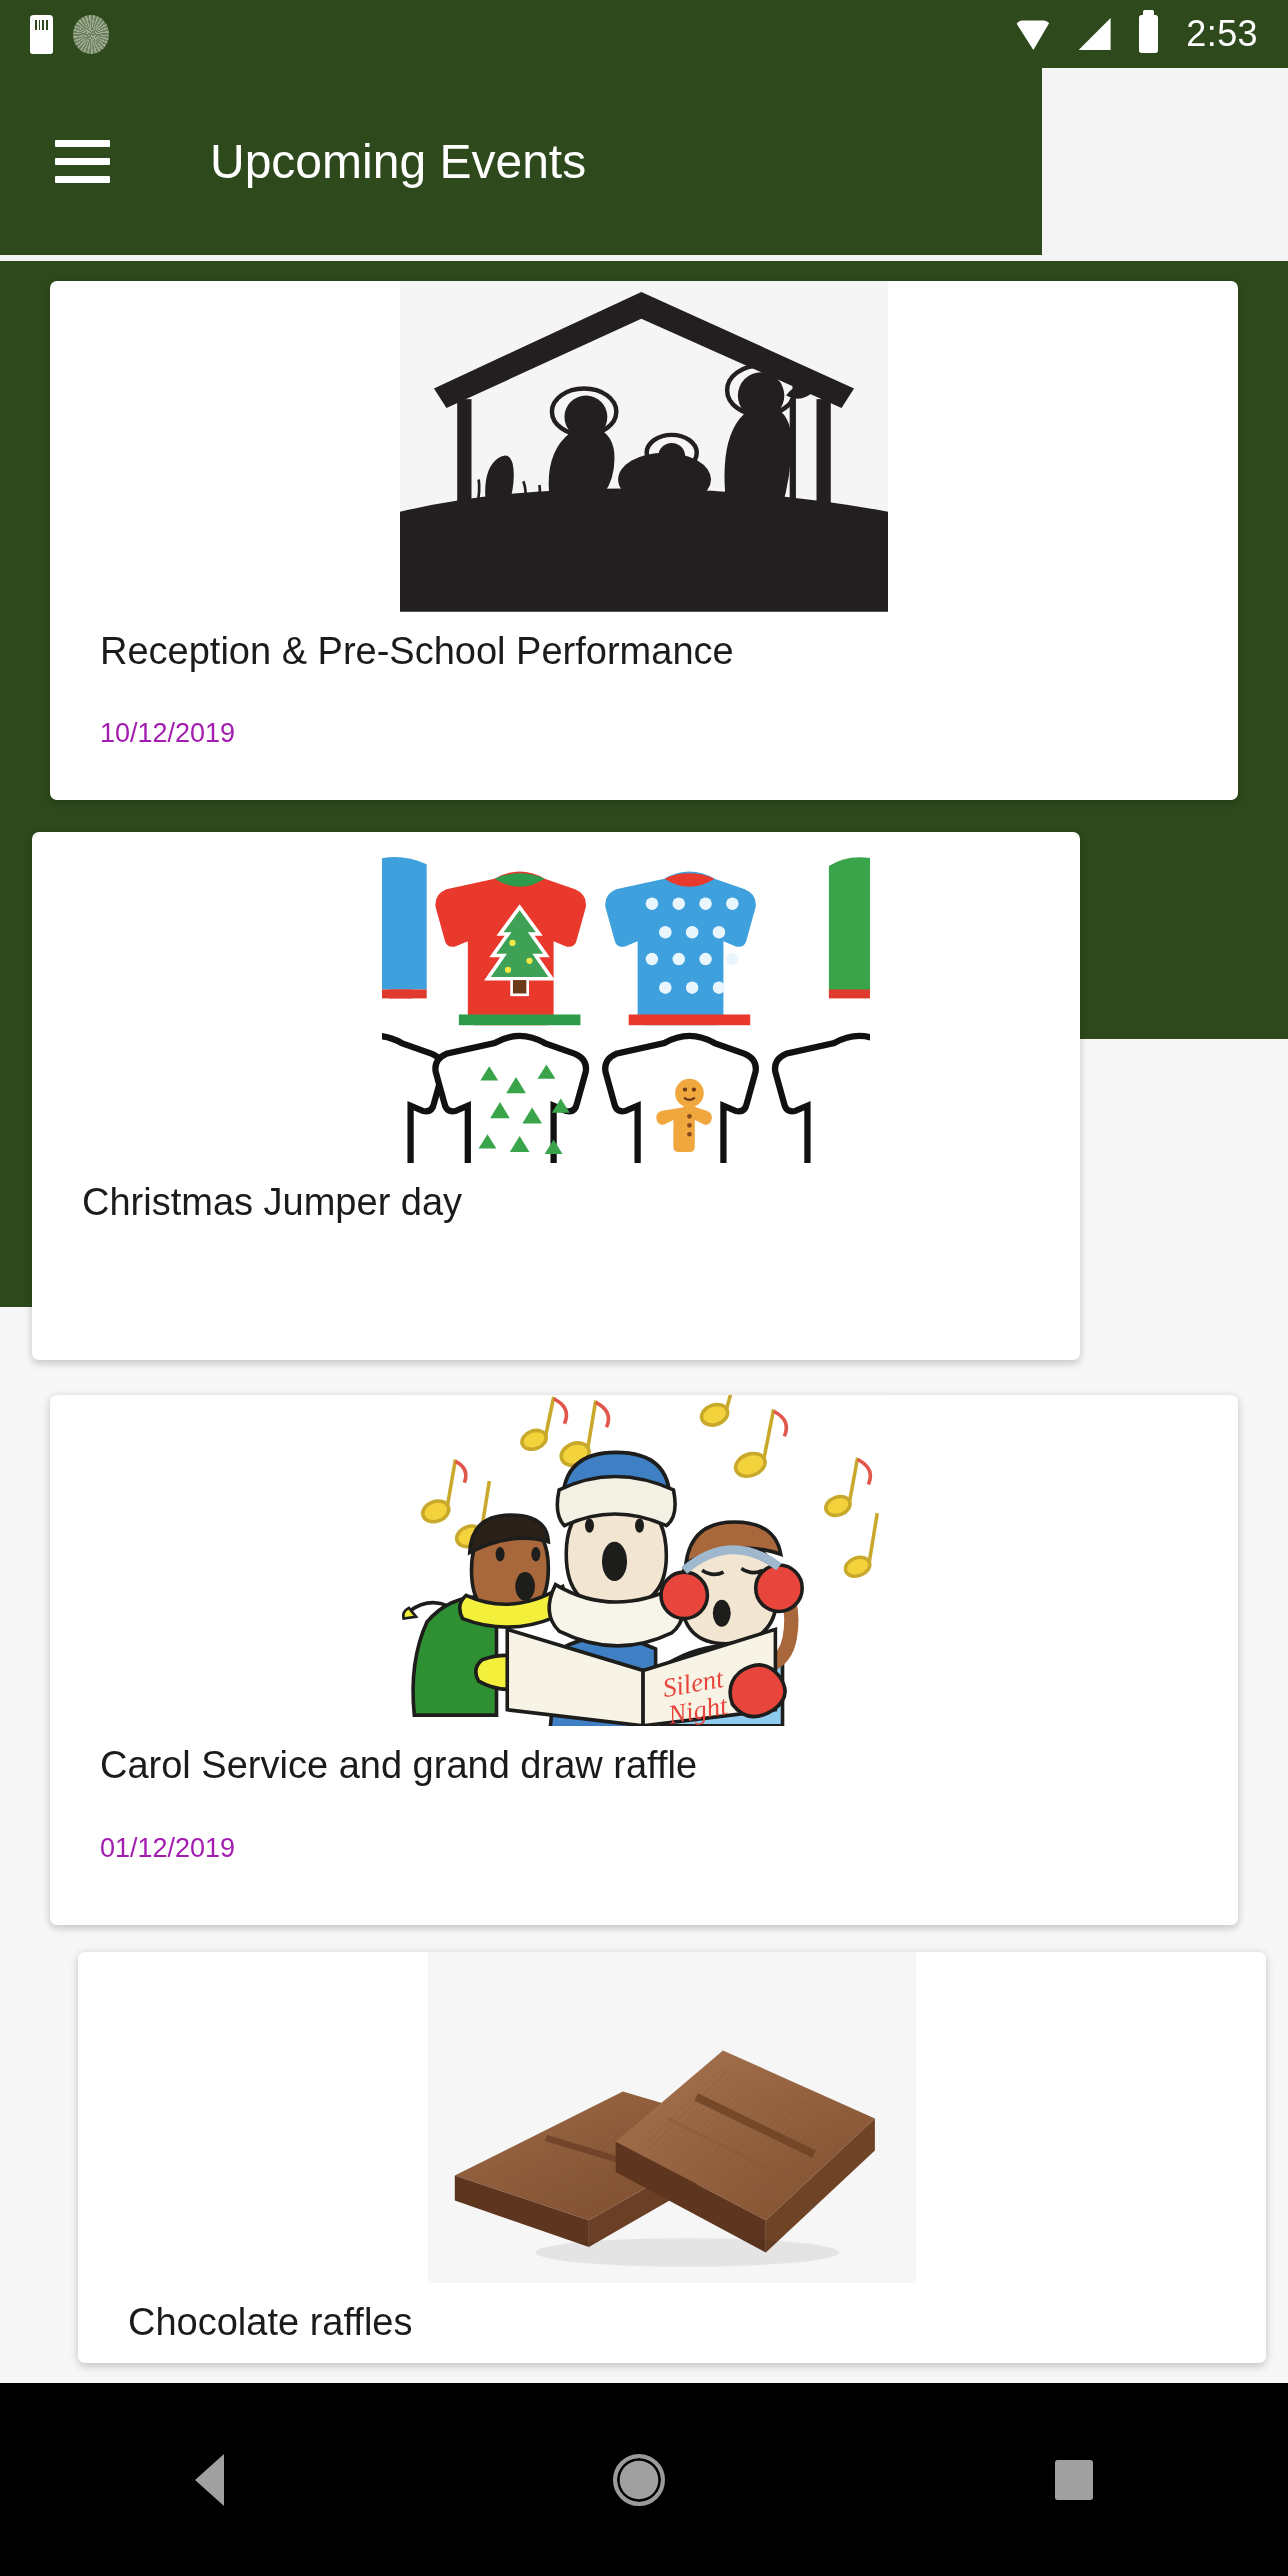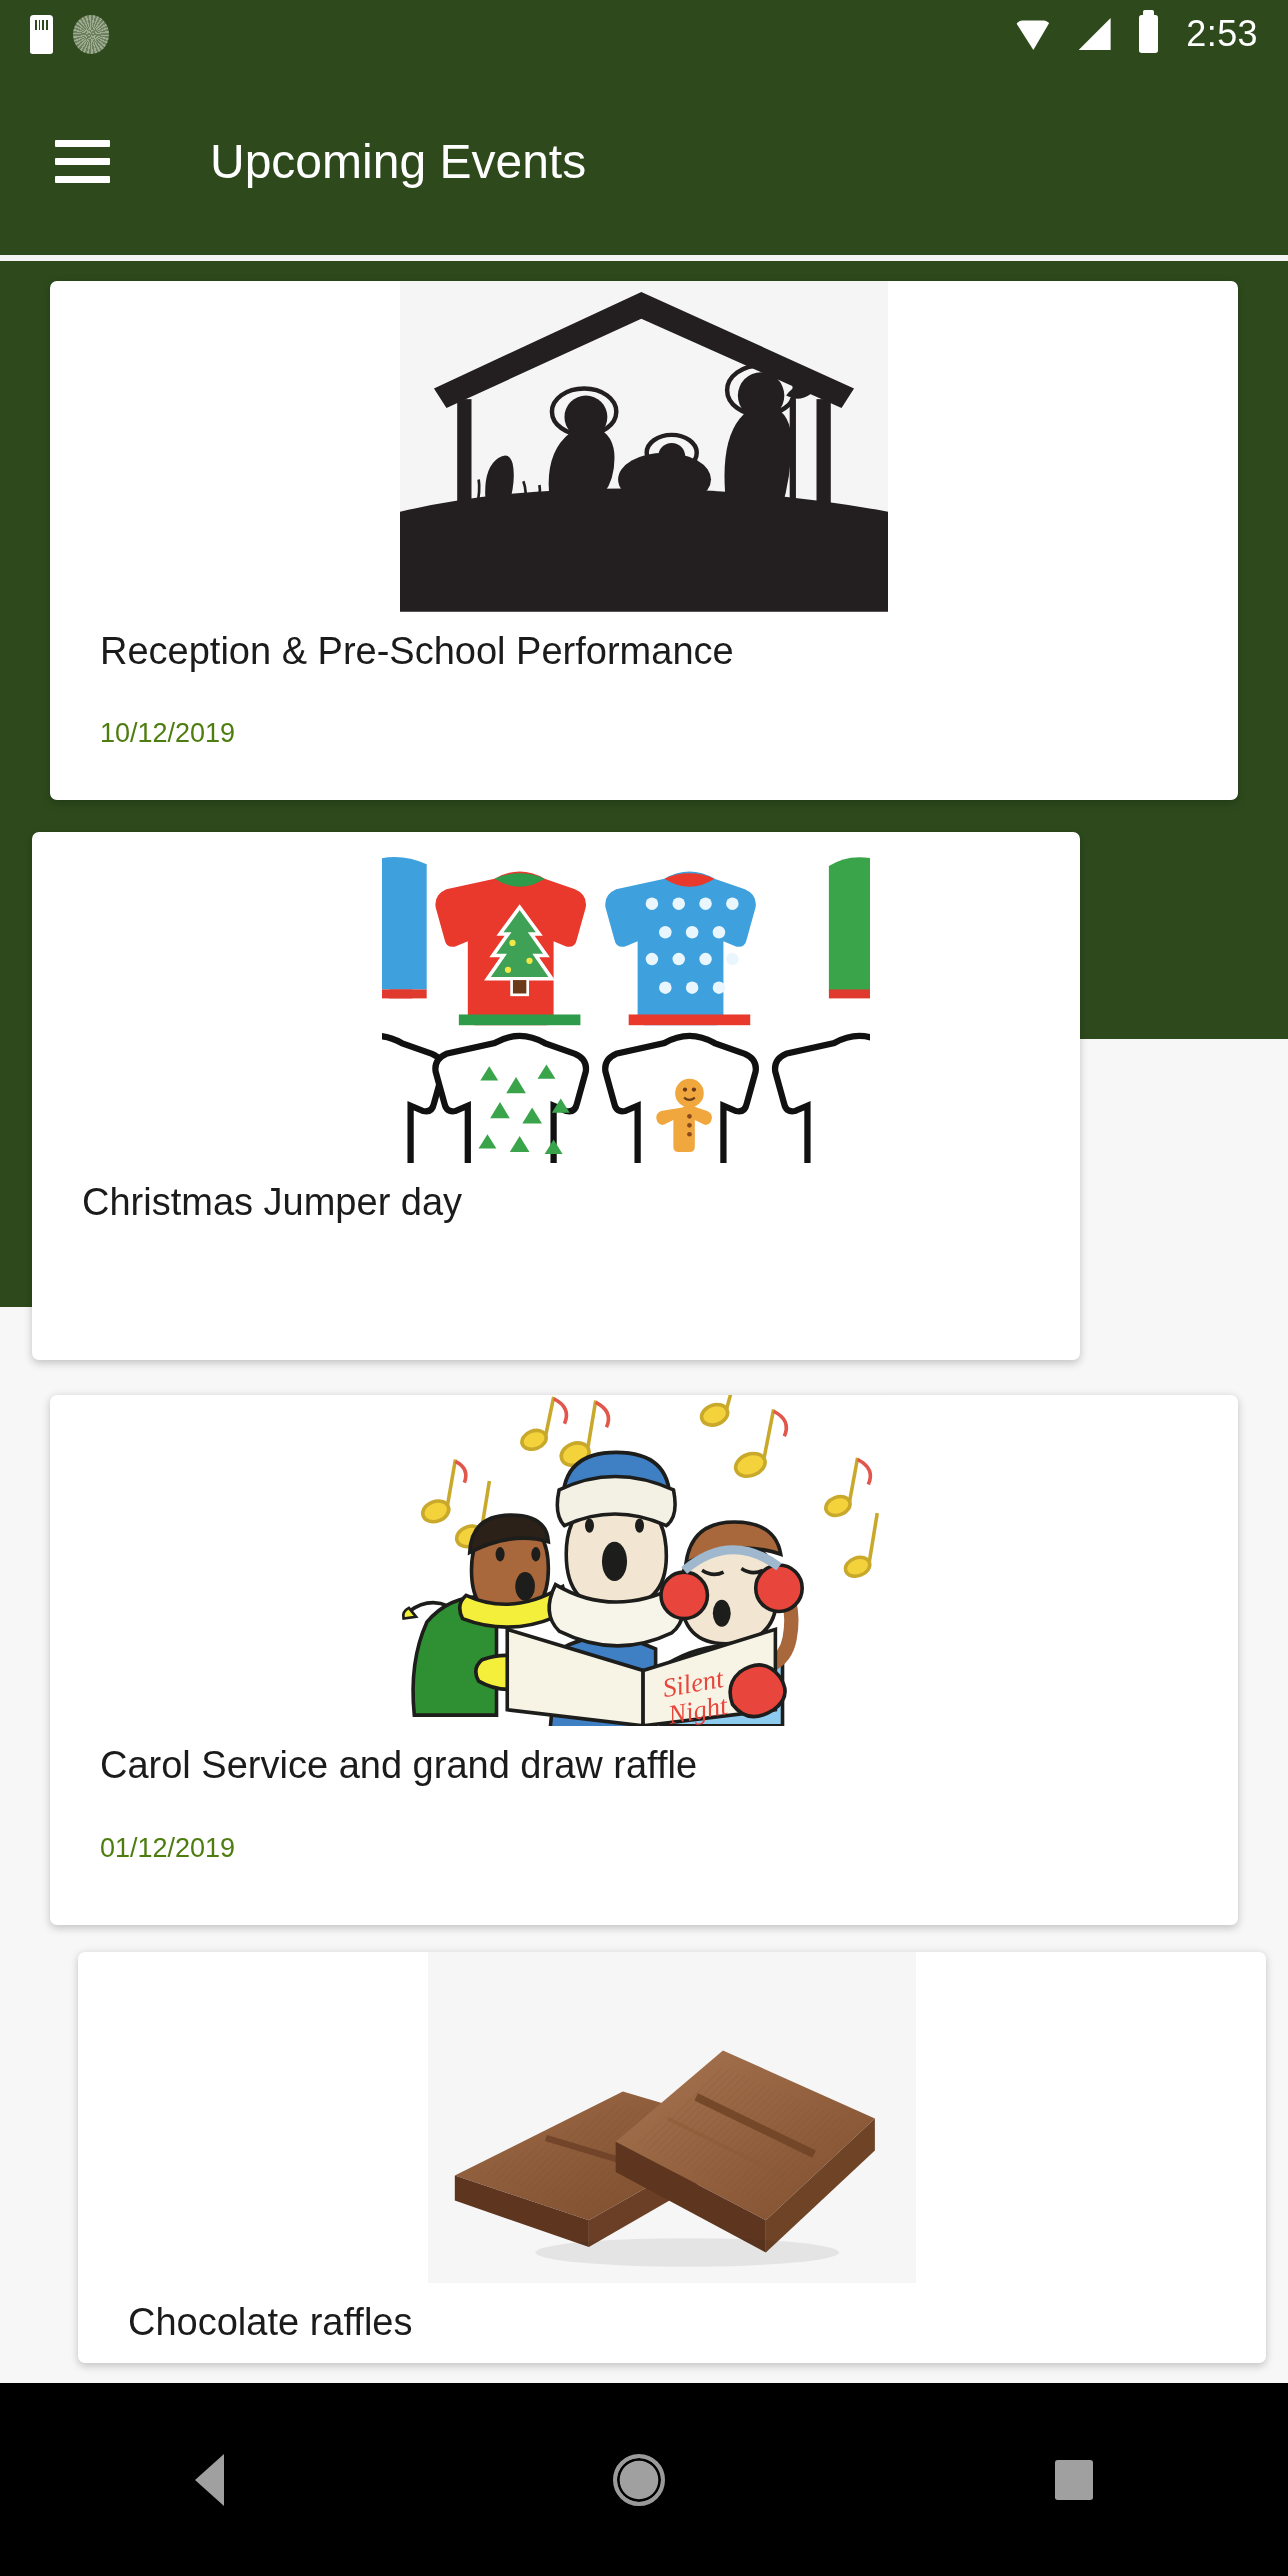--- a/index.html
+++ b/index.html
@@ -41,21 +41,21 @@
   }
   .ic-battery{ width:19.7px; height:38px; background:#fff; border-radius:2.7px; position:relative; }
   .ic-battery:before{
     content:""; position:absolute; top:-5.4px; left:4.5px; width:10.7px; height:6.3px;
     background:#fff; border-radius:1.8px 1.8px 0 0;
   }
   .sb-time{ color:#fff; font-size:36px; letter-spacing:0.4px; }
 
   
   .appbar{
-    position:absolute; top:68px; left:0; width:1288px; height:190px;
+    position:absolute; top:68px; left:0; width:1042px; height:190px;
     background:#2e4a1c;
     display:flex; align-items:center;
     border-bottom:3.6px solid #f4f4f4;
   }
   .hamburger{
     margin-left:55px; width:55px; height:43px;
     display:flex; flex-direction:column; justify-content:space-between;
     cursor:pointer;
   }
   .hamburger span{ display:block; height:7.2px; background:#fff; border-radius:0.9px; }
@@ -84,21 +84,21 @@
     background:#fff;
     border-radius:7px;
     box-shadow:0 2.7px 9px rgba(0,0,0,0.22);
     overflow:hidden;
   }
   .card-title{
     font-size:38px; color:#1b1b1b; padding:18px 50px 0 50px;
     line-height:1.15; white-space:nowrap;
   }
   .card-date{
-    font-size:27px; color:#4d7c0f; padding:45px 50px 30px 50px;
+    font-size:27px; color:#a21caf; padding:45px 50px 30px 50px;
   }
 
   
   #card0{ left:50px; top:19.7px; width:1188px; height:519px; }
   #card1{ left:32px; top:571px; width:1048px; height:528px; }
   #card2{ left:50px; top:1134px; width:1188px; height:530px; }
   #card3{ left:50px; top:1691px; width:1188px; height:411px;margin-left:28px; }
 
   .img-slot{
     position:absolute; left:350px; top:0; width:488px; height:331px;

